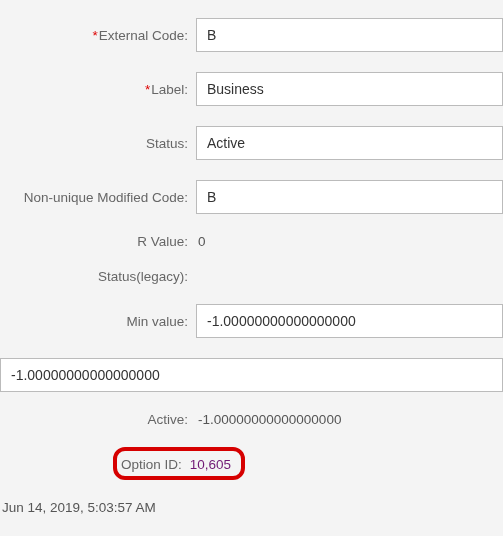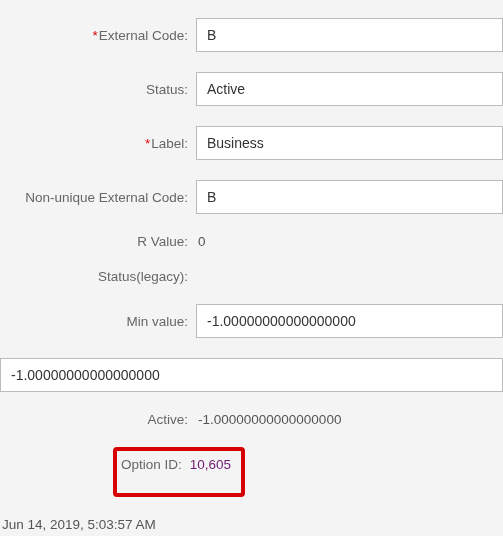--- a/index.html
+++ b/index.html
@@ -50,22 +50,22 @@
       color: #333;
       font-family: inherit;
     }
     .static-value {
       color: #555;
       font-size: 13.5px;
       padding-left: 2px;
     }
     .highlight-box {
       border: 4px solid #d60000;
-      border-radius: 4px;
-      padding: 6px 10px 21px 4px;
+      border-radius: 12px;
+      padding: 6px 10px 4px 4px;
       display: inline-flex;
       align-items: center;
       margin-left: 113px;
     }
     .highlight-box .hl-label {
       color: #666;
       font-size: 13.5px;
       margin-right: 8px;
     }
     .highlight-box .hl-value {
@@ -85,39 +85,39 @@
     <div class="label-col">
       <span class="asterisk">*</span><span>External Code:</span>
     </div>
     <div class="value-col">
       <input class="field" type="text" value="B" style="">
     </div>
   </div>
 
   <div class="row">
     <div class="label-col">
+      <span class="asterisk">*</span><span>Label:</span>
+    </div>
+    <div class="value-col">
+      <input class="field" type="text" value="Business" style="">
+    </div>
+  </div>
+
+  <div class="row">
+    <div class="label-col">
       <span>Status:</span>
     </div>
     <div class="value-col">
       <input class="field" type="text" value="Active" style="">
     </div>
   </div>
 
   <div class="row">
     <div class="label-col">
-      <span class="asterisk">*</span><span>Label:</span>
-    </div>
-    <div class="value-col">
-      <input class="field" type="text" value="Business" style="">
-    </div>
-  </div>
-
-  <div class="row">
-    <div class="label-col">
-      <span>Non-unique External Code:</span>
+      <span>Non-unique Modified Code:</span>
     </div>
     <div class="value-col">
       <input class="field" type="text" value="B" style="">
     </div>
   </div>
 
   <div class="row">
     <div class="label-col">
       <span>R Value:</span>
     </div>

